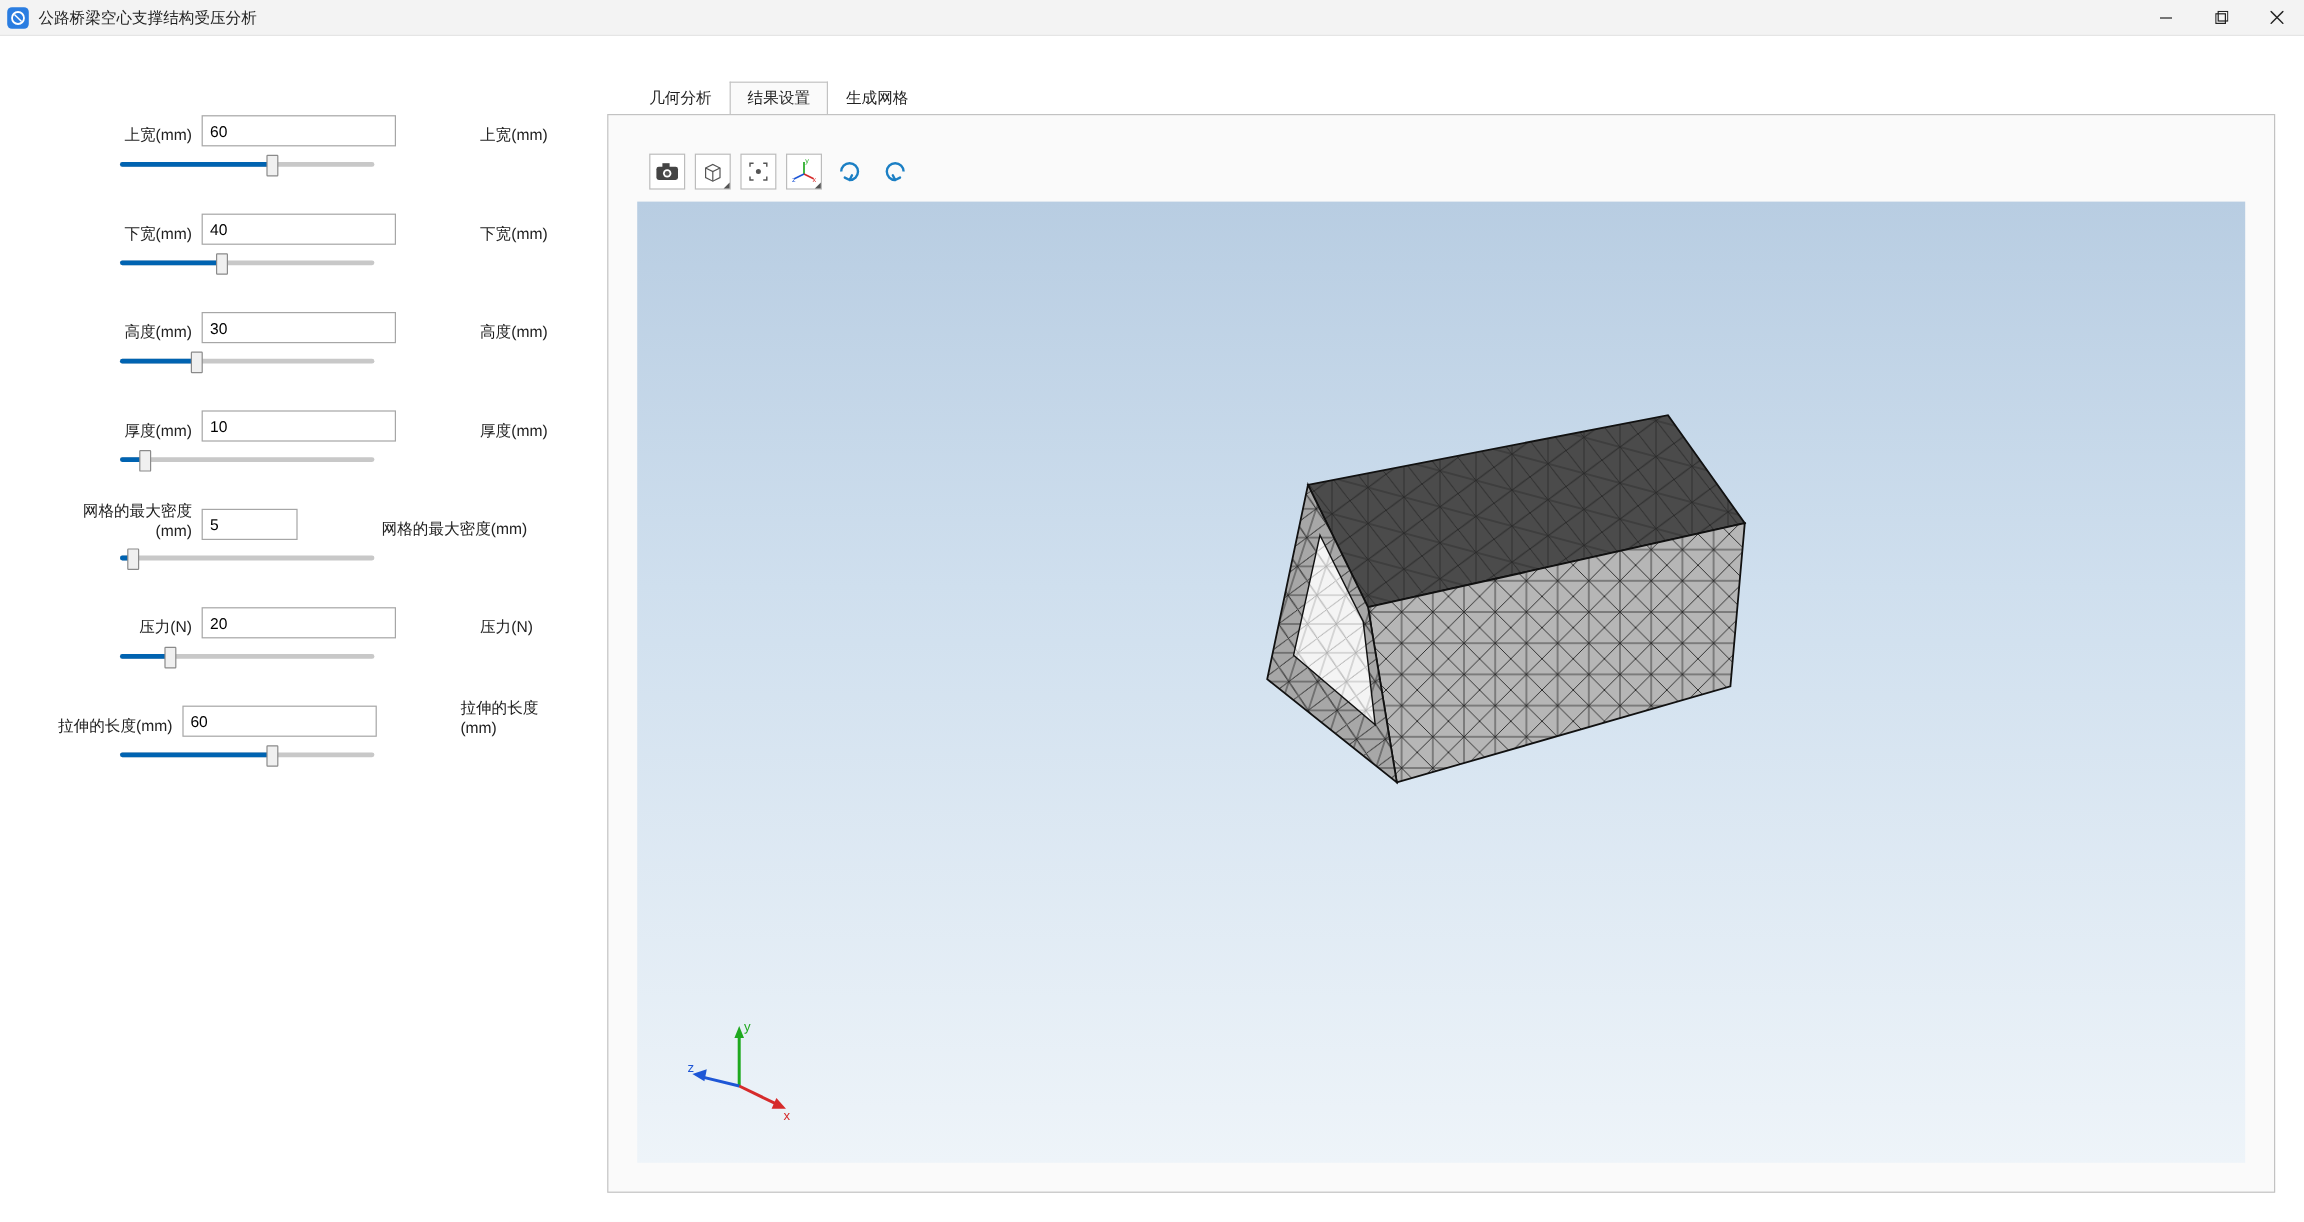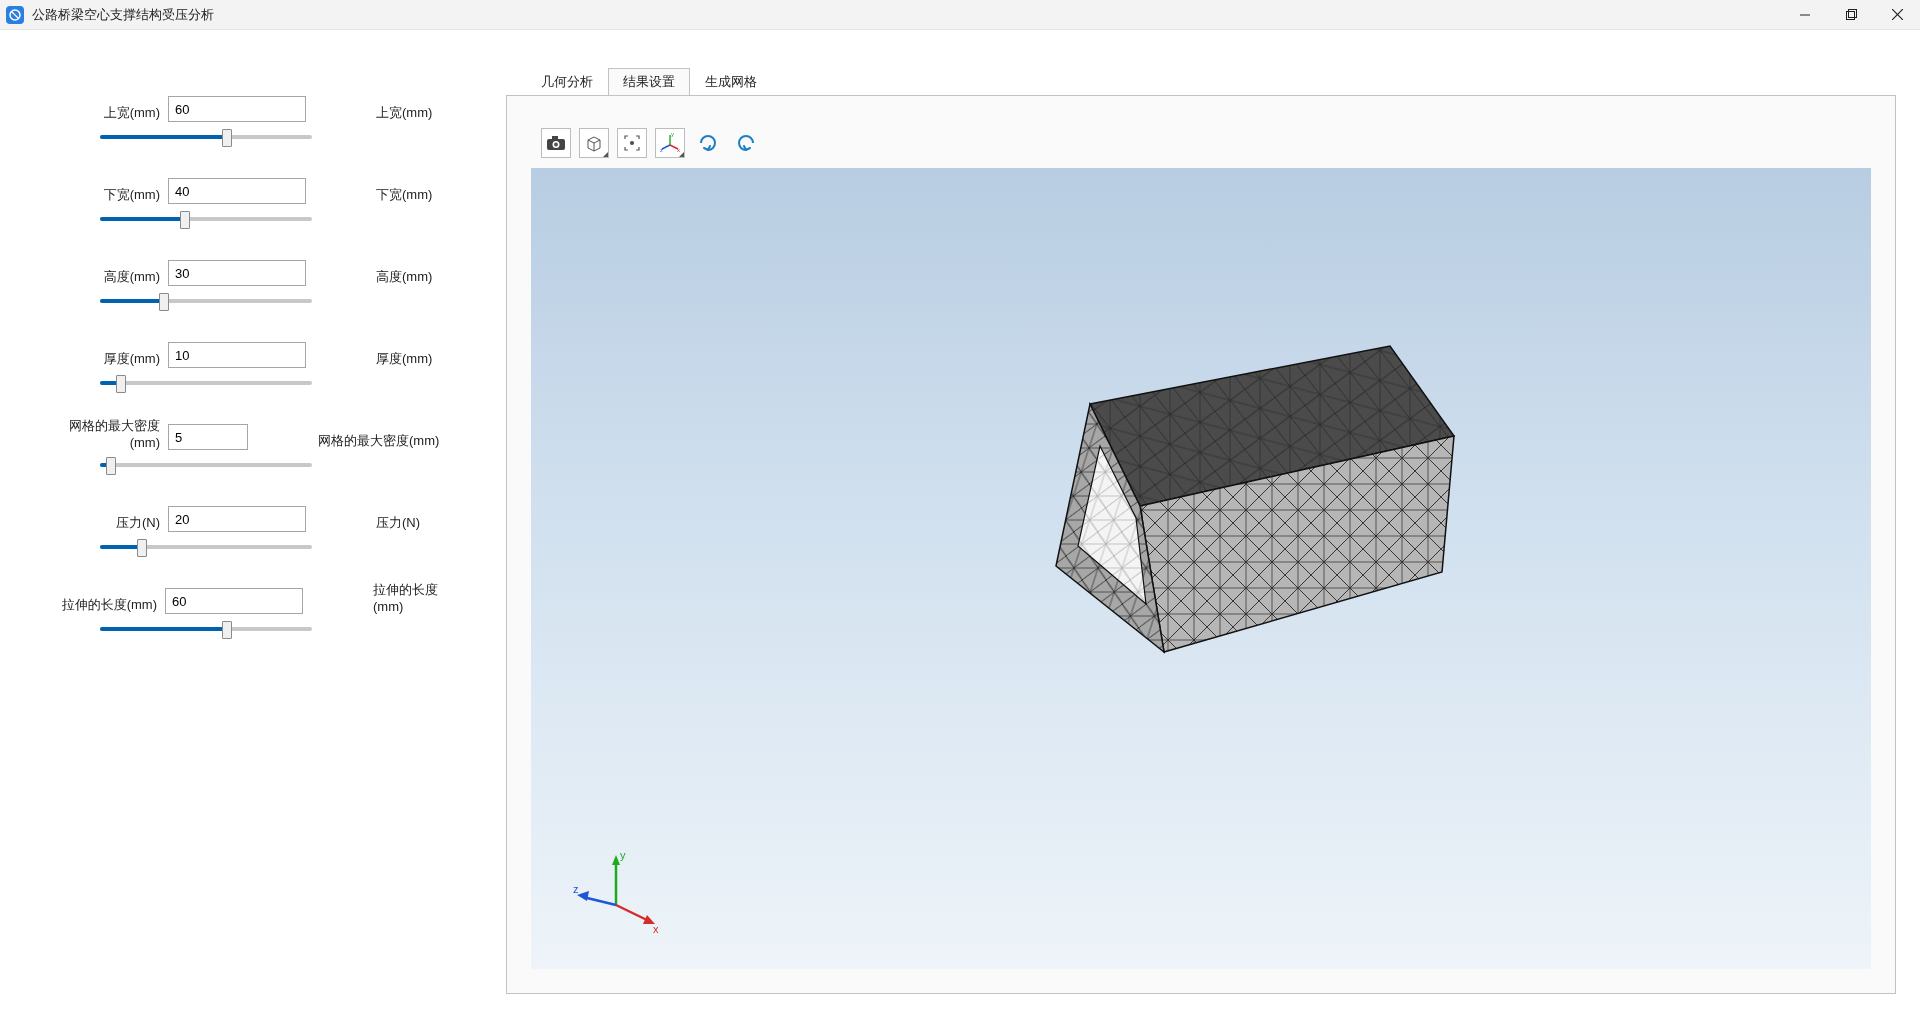--- a/index.html
+++ b/index.html
@@ -17,21 +17,21 @@
   
   .content { display: flex; height: calc(100% - 30px); }
 
   .left-panel { width: 506px; padding: 62px 40px 0 40px; }
   .right-panel { flex: 1; padding: 38px 24px 24px 0; display: flex; flex-direction: column; }
 
   
   .param-row { display: flex; align-items: flex-end; height: 30px; margin-bottom: 6px; }
   .param-label { width: 128px; text-align: right; padding-right: 8px; font-size: 13px; }
   .param-label.wide { width: 128px; }
-  .param-input { width: 138px; height: 26px; border: 1px solid #a6a6a6; padding: 0 6px; font-size: 13px; }
+  .param-input { width: 162px; height: 26px; border: 1px solid #a6a6a6; padding: 0 6px; font-size: 13px; }
   .param-input.narrow { width: 80px; }
   .param-echo { margin-left: 70px; font-size: 13px; }
   .slider-row { height: 18px; margin-bottom: 28px; display: flex; align-items: center; }
   .slider-row .slider-pad { width: 60px; }
   .slider { width: 212px; position: relative; }
   .slider .track { height: 4px; background: #c8c8c8; border-radius: 2px; position: relative; }
   .slider .fill { position: absolute; left: 0; top: 0; height: 100%; background: #0063b1; border-radius: 2px; }
   .slider .thumb { position: absolute; top: -6px; width: 10px; height: 18px; background: #f0f0f0; border: 1px solid #8a8a8a; border-radius: 1px; transform: translateX(-50%); }
 
   .buttons { margin-top: 32px; margin-left: 120px; }

